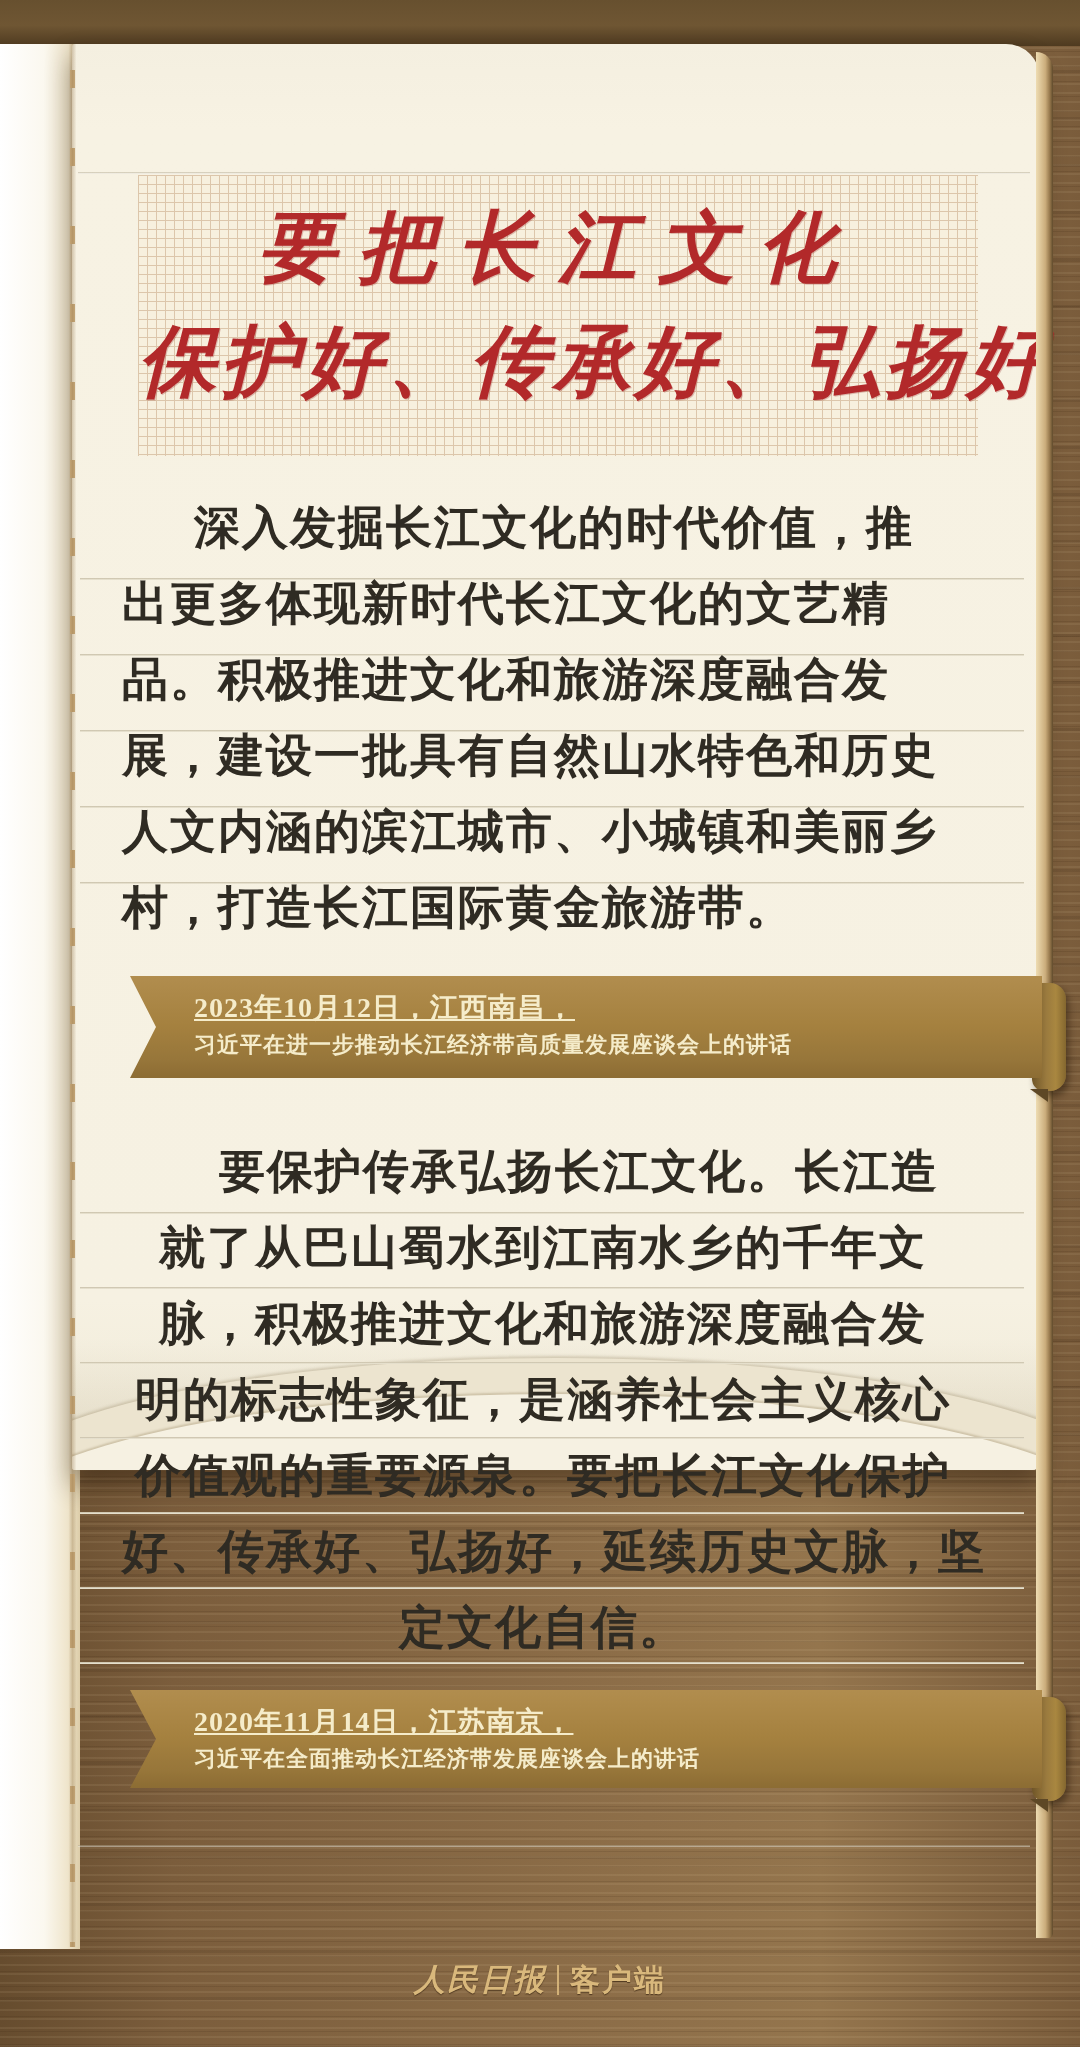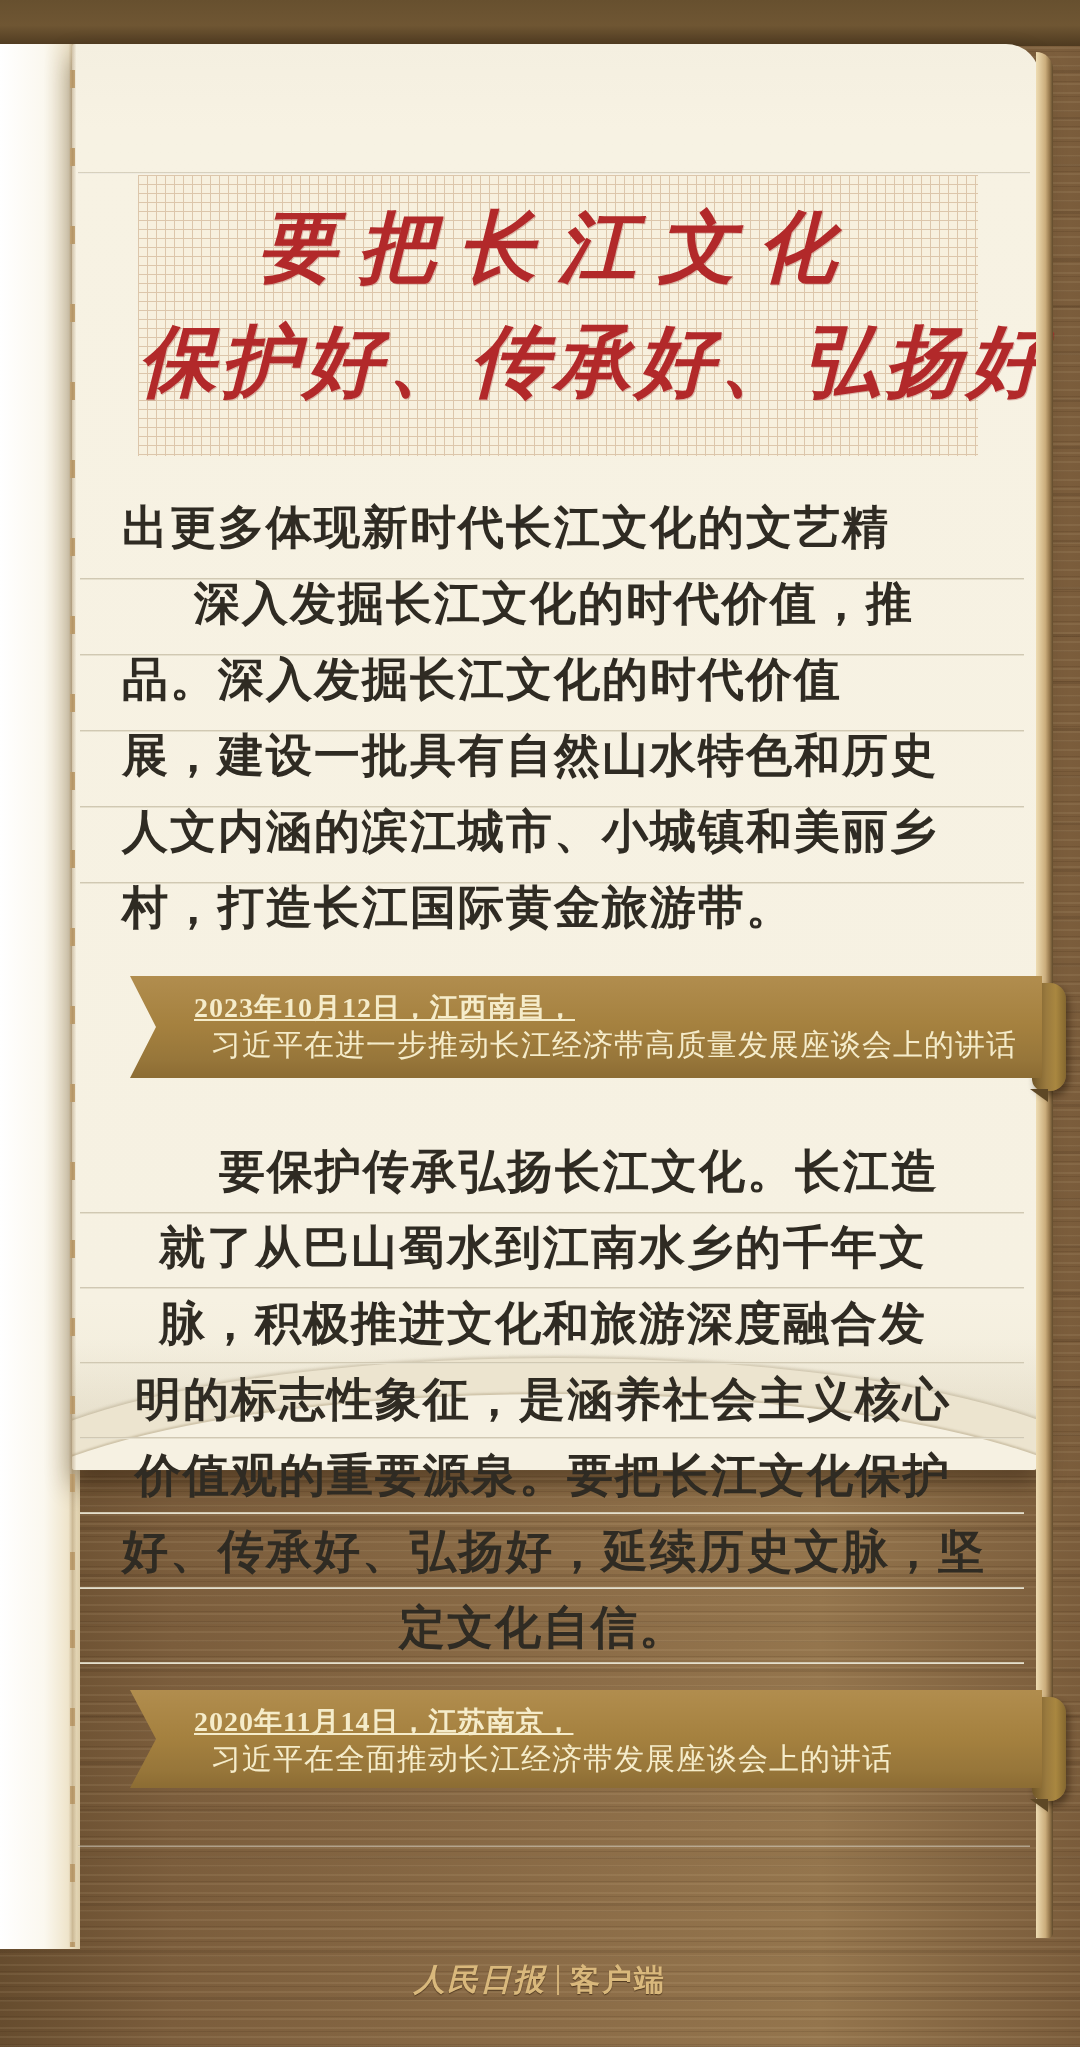--- a/index.html
+++ b/index.html
@@ -75,21 +75,21 @@
     background:linear-gradient(180deg,#b18d4e 0%,#a5813f 48%,#97763a 82%,#8c6c33 100%);
     clip-path:polygon(0 0,100% 0,100% 100%,0 100%,26px 50%);
     filter:drop-shadow(0 6px 7px rgba(70,45,10,0.30));}
   .ribbon1{top:976px;height:114px;}
   .ribbon1 .band{height:102px;}
   .ribbon2{top:1690px;height:112px;}
   .ribbon2 .band{height:98px;}
   .quote-text{position:absolute;left:64px;top:15px;color:#f5ecca;
     font-family:"Liberation Serif","DejaVu Serif",serif;}
   .quote-date{font-size:28px;line-height:34px;letter-spacing:1px;font-weight:700;white-space:nowrap;text-decoration:underline;}
-  .quote-source{font-size:30px;line-height:40px;letter-spacing:1px;font-weight:400;white-space:nowrap;margin-left:17px;}
+  .quote-source{font-size:22px;line-height:40px;letter-spacing:1px;font-weight:700;white-space:nowrap;}
 
   
   .bottom-shade{position:absolute;left:0;bottom:0;width:100%;height:132px;z-index:1;
     overflow:hidden;border-radius:0 0 8px 3px;
     background:linear-gradient(180deg, rgba(0,0,0,0) 0%, rgba(125,103,62,0.10) 72%, rgba(94,73,40,0.20) 100%);}
   .curve{position:absolute;left:-10%;width:120%;height:420px;border-radius:50% 50% 0 0 / 140px 140px 0 0;}
   .curve.a{top:20px;background:#ece4cf;box-shadow:0 -2px 3px rgba(120,100,60,0.25);}
   .curve.b{top:56px;background:#f6f1e2;box-shadow:0 -2px 2px rgba(140,120,80,0.30);}
 
   
@@ -119,23 +119,23 @@
       <div class="headline t2">保护好、传承好、弘扬好</div>
     </div>
 
     <div class="rule" style="top:534px"></div>
     <div class="rule" style="top:610px"></div>
     <div class="rule" style="top:686px"></div>
     <div class="rule" style="top:762px"></div>
     <div class="rule" style="top:838px"></div>
 
     <div class="para para1">
+      <div class="pline indent">深入发掘长江文化的时代价值，推</div>
       <div class="pline">出更多体现新时代长江文化的文艺精</div>
-      <div class="pline indent">深入发掘长江文化的时代价值，推</div>
-      <div class="pline">品。深入发掘长江文化的时代价值</div>
+      <div class="pline">品。积极推进文化和旅游深度融合发</div>
       <div class="pline">展，建设一批具有自然山水特色和历史</div>
       <div class="pline">人文内涵的滨江城市、小城镇和美丽乡</div>
       <div class="pline">村，打造长江国际黄金旅游带。</div>
     </div>
 
     <div class="rule" style="top:1168px"></div>
     <div class="rule" style="top:1243px"></div>
     <div class="rule" style="top:1318px"></div>
     <div class="rule" style="top:1393px"></div>
     <div class="rule" style="top:1468px"></div>

